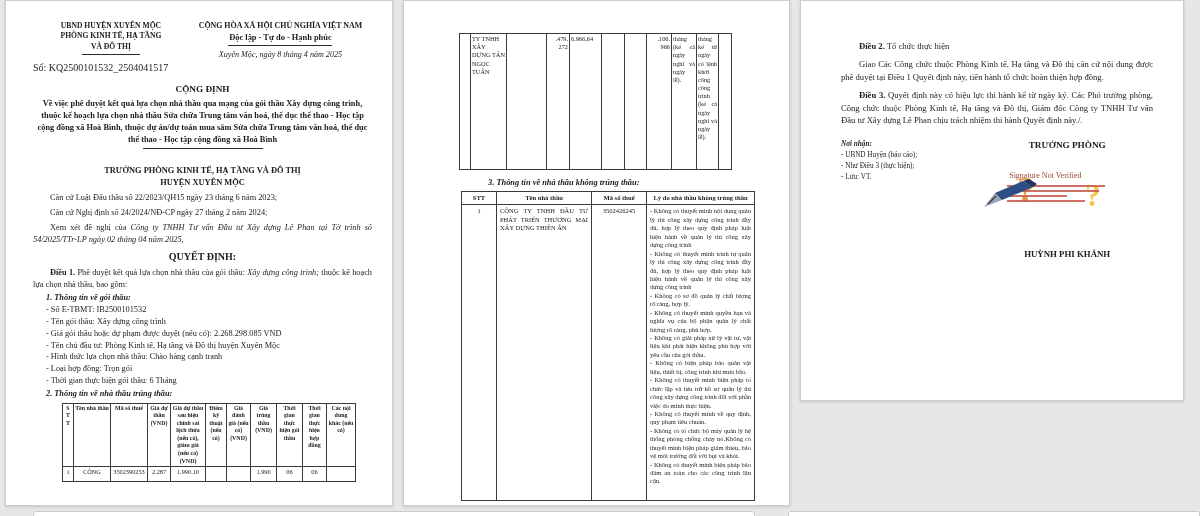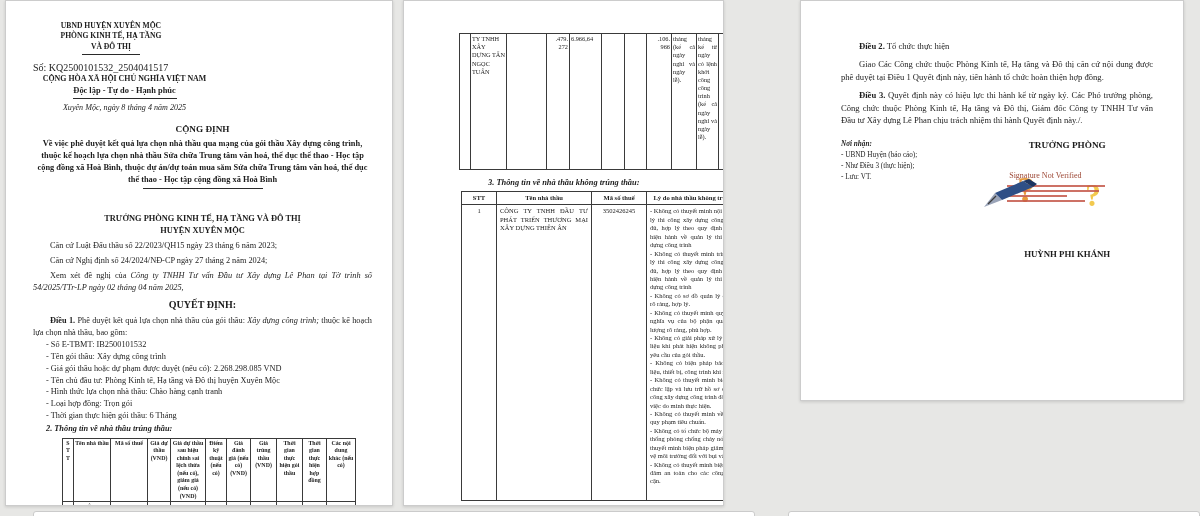--- a/index.html
+++ b/index.html
@@ -7,41 +7,41 @@
   body {
     background:#e7e7e5;
     font-family:"Liberation Serif","DejaVu Serif",serif;
     color:#1c1c1c;
     position:relative;
     overflow:hidden;
   }
   .page { position:absolute; top:0; background:#ffffff; border:1px solid #cccccc;
           box-shadow:0 1px 3px rgba(0,0,0,.14); overflow:hidden; }
   #page-1 { left:5px;   width:388px; height:506px; }
-  #page-2 { left:403px; width:321px; height:506px; }
+  #page-2 { left:403px; width:387px; height:506px; }
   #page-3 { left:800px; width:384px; height:401px; }
   .next-row-page { position:absolute; top:511px; height:6px; background:#ffffff;
                    border:1px solid #cbcbcb; border-radius:3px 3px 0 0; }
   #next-a { left:33px;  width:722px; }
   #next-b { left:788px; width:412px; }
 
   
   .p1-inner { padding:20px 20px 0 27px; font-size:8.3px; line-height:1.38; }
-  .doc-header { display:flex;flex-direction:column; }
+  .doc-header { display:flex; }
   .dh-left  { width:46%; text-align:center; font-weight:bold; font-size:7.6px; line-height:1.35; }
   .dh-right { width:54%; text-align:center; line-height:1.35; }
   .dh-right .l1 { font-weight:bold; font-size:7.9px; }
   .dh-right .l2 { font-weight:bold; font-size:8.4px; }
   .sep  { border-top:1px solid #2a2a2a; margin:2px auto 3px; }
   .w58  { width:58px; }  .w104 { width:104px; }  .w120 { width:120px; }
   .doc-number { text-align:left; margin-top:6px; font-weight:normal; font-size:10px; }
   .dateline   { font-style:italic; margin-top:4px; font-size:8.1px; }
   .title    { text-align:center; font-weight:bold; font-size:9.2px; margin-top:9px; }
   .subtitle { text-align:center; font-weight:bold; font-size:8.35px; line-height:1.45; margin-top:2px; }
-  .authority{ text-align:center; font-weight:bold; font-size:8.4px; margin-top:24px; line-height:1.4; }
+  .authority{ text-align:center; font-weight:bold; font-size:8.4px; margin-top:16px; line-height:1.4; }
   .recital  { text-align:justify; text-indent:17px; margin-top:3.5px; }
   .em { font-style:italic; }
   .decides  { text-align:center; font-weight:bold; font-size:10px; margin-top:5px; }
   .article  { text-align:justify; text-indent:17px; margin-top:3.5px; }
   .subsection-heading { font-weight:bold; font-style:italic; margin-left:13px; margin-top:1.5px; }
   .info-item { margin-left:13px; margin-top:.5px; }
 
   table.grid { border-collapse:collapse; table-layout:fixed; }
   .grid th, .grid td { border:1px solid #3a3a3a; vertical-align:top; padding:1px; overflow:hidden; }
   .grid th { font-weight:bold; font-size:5.9px; text-align:center; line-height:1.28; white-space:pre-line; }
@@ -111,20 +111,21 @@
     </div>
 
     <div class="recital">Căn cứ Luật Đấu thầu số 22/2023/QH15 ngày 23 tháng 6 năm 2023;</div>
     <div class="recital">Căn cứ Nghị định số 24/2024/NĐ-CP ngày 27 tháng 2 năm 2024;</div>
     <div class="recital"><span>Xem xét đề nghị của </span><span class="em">Công ty TNHH Tư vấn Đầu tư Xây dựng Lê Phan tại Tờ trình số 54/2025/TTr-LP ngày 02 tháng 04 năm 2025,</span></div>
 
     <div class="decides">QUYẾT ĐỊNH:</div>
 
     <div class="article"><b>Điều 1.</b><span> Phê duyệt kết quả lựa chọn nhà thầu của gói thầu: </span><span class="em">Xây dựng công trình;</span><span> thuộc kế hoạch lựa chọn nhà thầu, bao gồm:</span></div>
 
+    <div class="subsection-heading">1. Thông tin về gói thầu:</div>
     <div class="info-item">- Số E-TBMT: IB2500101532</div>
     <div class="info-item">- Tên gói thầu: Xây dựng công trình</div>
     <div class="info-item">- Giá gói thầu hoặc dự phạm được duyệt (nếu có): 2.268.298.085 VND</div>
     <div class="info-item">- Tên chủ đầu tư: Phòng Kinh tế, Hạ tầng và Đô thị huyện Xuyên Mộc</div>
     <div class="info-item">- Hình thức lựa chọn nhà thầu: Chào hàng cạnh tranh</div>
     <div class="info-item">- Loại hợp đồng: Trọn gói</div>
     <div class="info-item">- Thời gian thực hiện gói thầu: 6 Tháng</div>
 
     <div class="subsection-heading">2. Thông tin về nhà thầu trúng thầu:</div>
 

